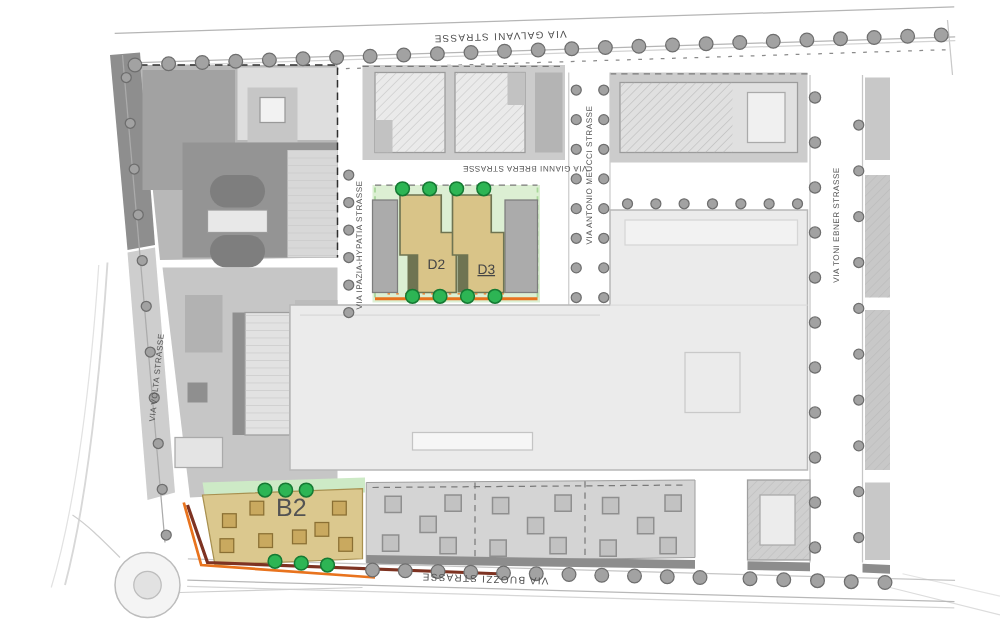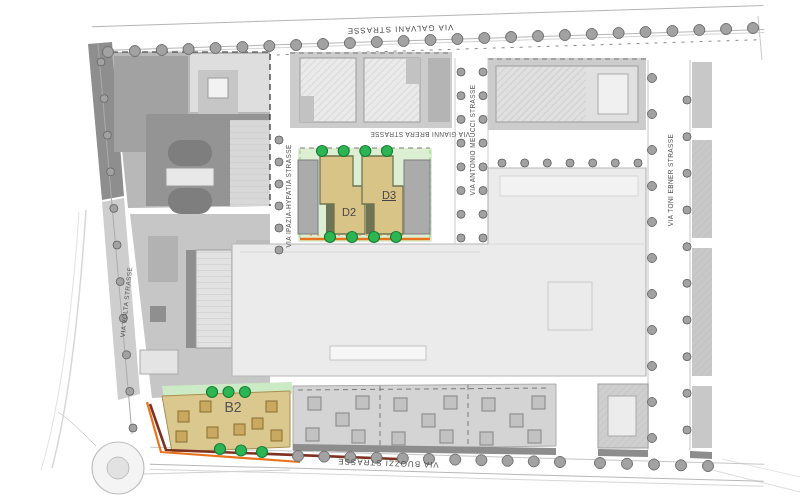--- a/index.html
+++ b/index.html
@@ -4,21 +4,21 @@
 <style>
   html,body{margin:0;padding:0;background:#fff;}
   .stage{position:relative;width:800px;height:499px;background:#fff;overflow:hidden;
          font-family:"Liberation Sans",sans-serif;}
   .stage svg{position:absolute;left:0;top:0;}
   .street-label{position:absolute;font-size:8px;color:#4f4f4f;letter-spacing:1px;
                 white-space:nowrap;transform-origin:center;user-select:none;}
   .street-label.sm{font-size:6.5px;letter-spacing:.4px;color:#555;}
   .parcel-label{position:absolute;font-size:11px;color:#454545;white-space:nowrap;
                 transform-origin:center;user-select:none;}
-  .parcel-label.big{font-size:14px;color:#535353;}
+  .parcel-label.big{font-size:20px;color:#535353;}
   .tg{fill:#a2a2a2;stroke:#6e6e6e;stroke-width:1;}
   .tr{fill:#2db554;stroke:#157a33;stroke-width:1.2;}
   .dashline{stroke:#2f2f2f;stroke-width:1.2;stroke-dasharray:6 4;fill:none;}
   .dashlight{stroke:#7a7a7a;stroke-width:1;stroke-dasharray:5 4;fill:none;}
 </style>
 </head>
 <body>
 
 <div class="stage">
 
@@ -358,16 +358,16 @@
   <div class="street-label sm" style="left:420px;top:134px;transform:translate(-50%,-50%) rotate(180deg);">VIA GIANNI BRERA STRASSE</div>
 
   <div class="street-label sm" style="left:472px;top:140px;transform:translate(-50%,-50%) rotate(-90deg);">VIA ANTONIO MEUCCI STRASSE</div>
 
   <div class="street-label sm" style="left:670px;top:180px;transform:translate(-50%,-50%) rotate(-90deg);">VIA TONI EBNER STRASSE</div>
 
   <div class="street-label" style="left:388px;top:463px;transform:translate(-50%,-50%) rotate(182deg);">VIA BUOZZI STRASSE</div>
 
   <div class="parcel-label" style="left:349px;top:212px;transform:translate(-50%,-50%);">D2</div>
 
-  <div class="parcel-label" style="left:389px;top:195px;transform:translate(-50%,-50%);text-decoration:underline;">D3</div>
+  <div class="parcel-label" style="left:389px;top:216px;transform:translate(-50%,-50%);text-decoration:underline;">D3</div>
 
   <div class="parcel-label big" style="left:233px;top:407px;transform:translate(-50%,-50%);">B2</div>
 </div>
 
 </body></html>

